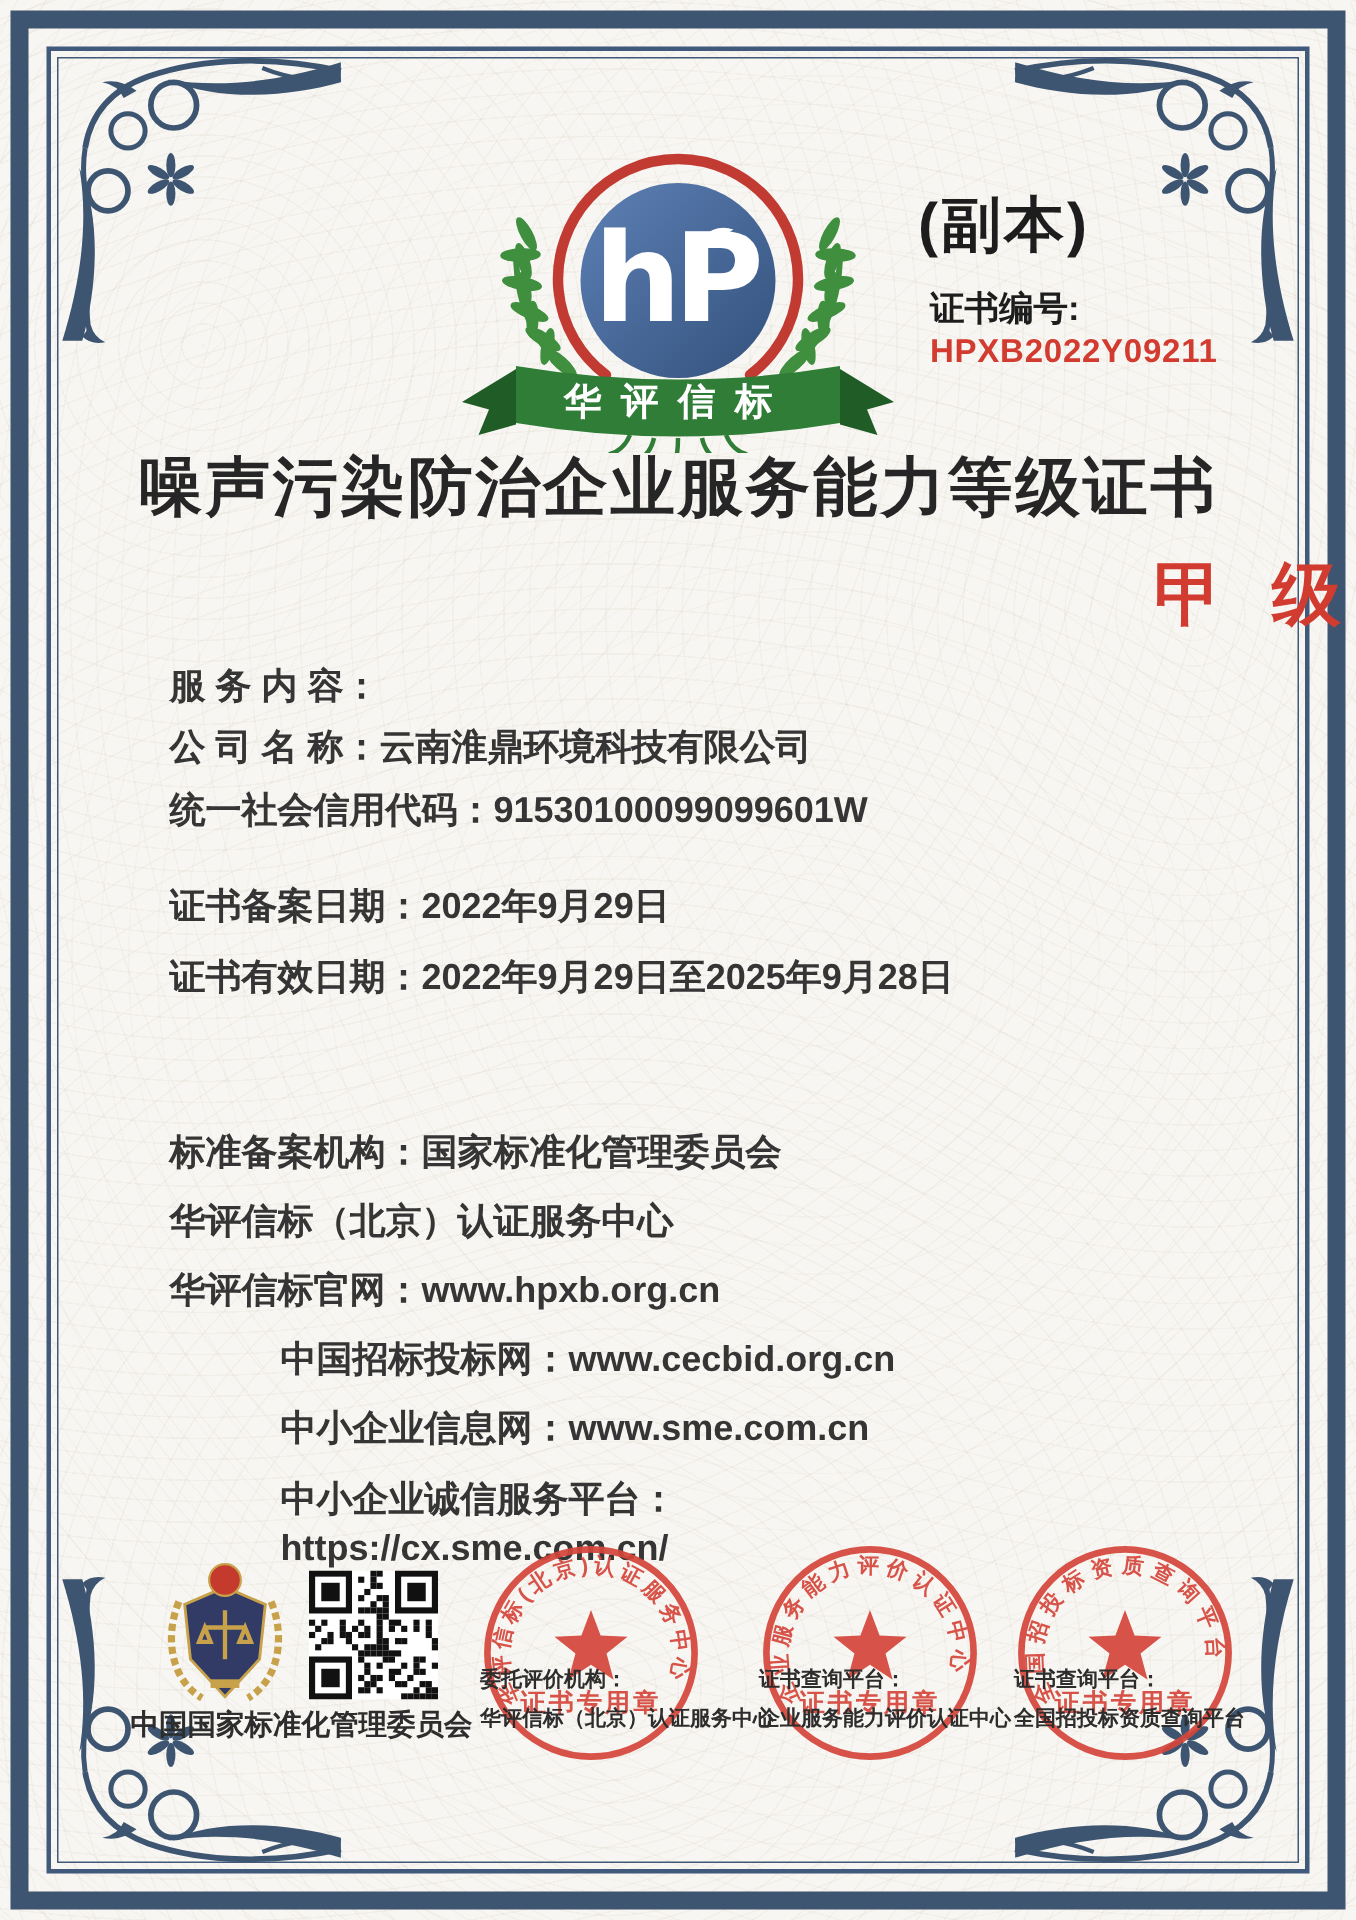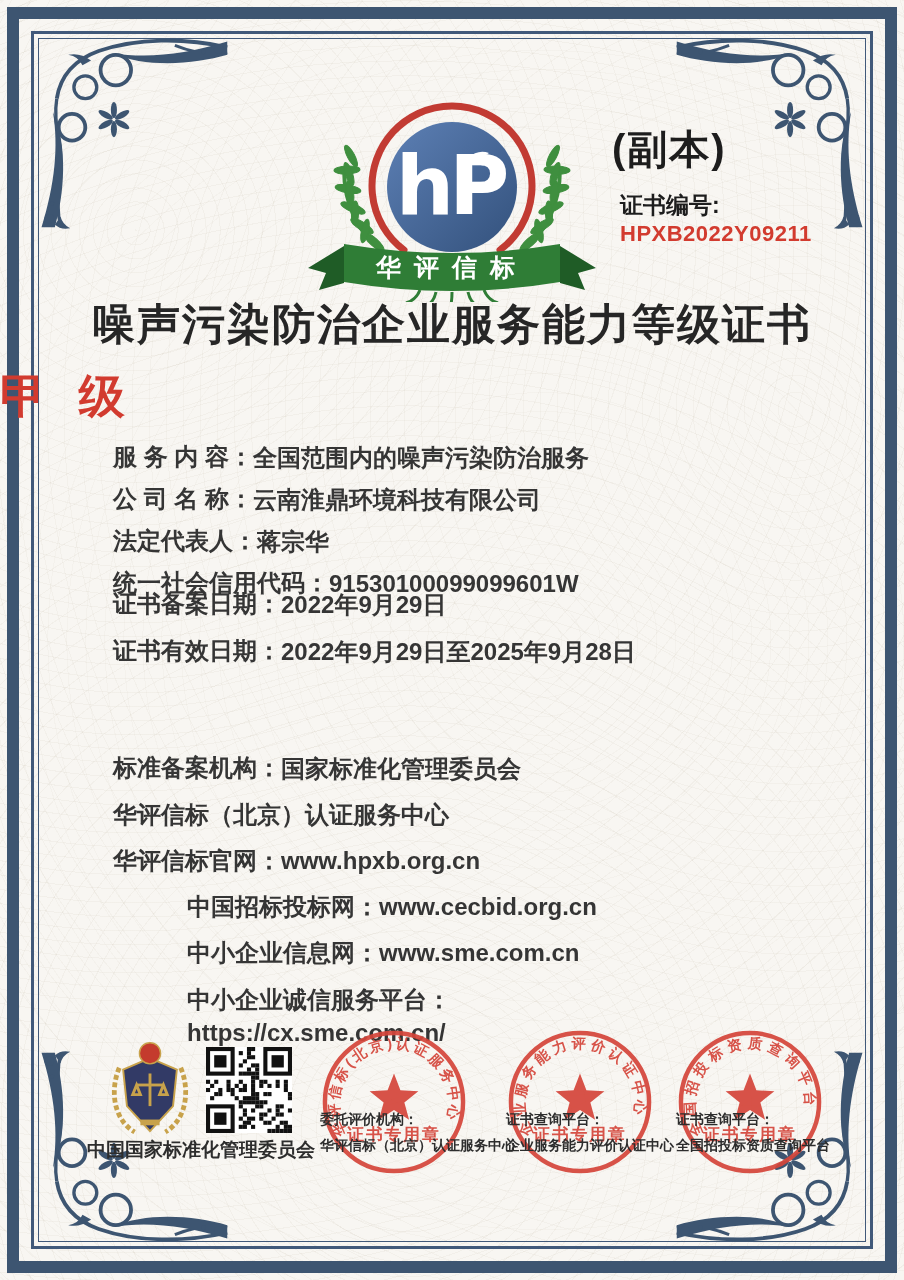--- a/index.html
+++ b/index.html
@@ -22,21 +22,21 @@
   .corner.tr{right:32px;top:32px;transform:scaleX(-1);}
   .corner.bl{left:32px;bottom:32px;transform:scaleY(-1);}
   .corner.br{right:32px;bottom:32px;transform:scale(-1,-1);}
 
   .logo{position:absolute;left:292px;top:92px;width:320px;height:200px;}
   .copy-label{position:absolute;left:612px;top:122px;font-size:40px;font-weight:800;color:#1d1d1d;letter-spacing:2px;}
   .certno-label{position:absolute;left:620px;top:190px;font-size:23px;font-weight:800;color:#1d1d1d;}
   .certno{position:absolute;left:620px;top:221px;font-size:22px;font-weight:800;color:#d23b2f;letter-spacing:0.5px;}
 
   .title{position:absolute;left:0;right:0;top:296px;text-align:center;font-size:43px;font-weight:800;color:#262626;letter-spacing:2px;}
-  .grade{position:absolute;left:0;right:12px;top:366px;text-align:left;font-size:46px;font-weight:800;color:#d23b2f;letter-spacing:10px;}
+  .grade{position:absolute;left:0;right:0;top:366px;text-align:right;font-size:46px;font-weight:800;color:#d23b2f;letter-spacing:10px;}
 
   .sec{position:absolute;left:113px;right:90px;color:#353535;font-size:24px;font-weight:600;}
   .sec1{top:441px;}
   .sec2{top:588px;}
   .sec3{top:752px;}
   .row{display:flex;align-items:flex-start;margin-bottom:9px;}
   .sec2 .row{margin-bottom:14px;}
   .sec3 .row{margin-bottom:13px;}
   .lbl{white-space:nowrap;flex:0 0 auto;}
   .val{flex:0 1 auto;max-width:520px;line-height:1.38;}
@@ -289,29 +289,24 @@
   <div class="copy-label">(副本)</div>
   <div class="certno-label">证书编号:</div>
   <div class="certno">HPXB2022Y09211</div>
 
   <div class="title">噪声污染防治企业服务能力等级证书</div>
   <div class="grade">甲 级</div>
 
   <div class="sec sec1">
     <div class="row">
       <span class="lbl">服 务 内 容：</span>
-      <span class="val">全国范围内的噪声污染防治服务</span>
     </div>
     <div class="row">
       <span class="lbl">公 司 名 称：</span>
       <span class="val">云南淮鼎环境科技有限公司</span>
-    </div>
-    <div class="row">
-      <span class="lbl">法定代表人：</span>
-      <span class="val">蒋宗华</span>
     </div>
     <div class="row">
       <span class="lbl">统一社会信用代码：</span>
       <span class="val">91530100099099601W</span>
     </div>
   </div>
 
   <div class="sec sec2">
     <div class="row">
       <span class="lbl">证书备案日期：</span>

